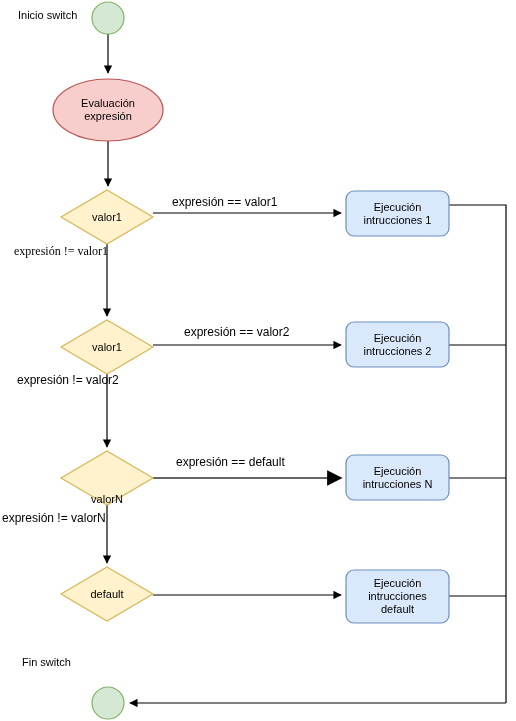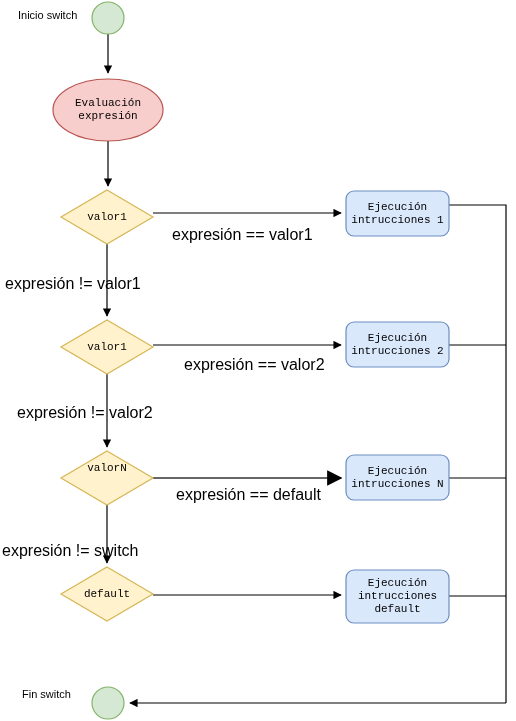--- a/index.html
+++ b/index.html
@@ -19,35 +19,34 @@
   #canvas {
     position: absolute;
     left: 0;
     top: 0;
     width: 516px;
     height: 721px;
   }
   .node-text {
     position: absolute;
     text-align: center;
-    font-family: Liberation Mono, monospace;
+    font-family: Liberation Sans, sans-serif;
     font-size: 11px;
     line-height: 13px;
     color: #000000;
     white-space: pre-line;
     pointer-events: none;
   }
   .edge-label {
     position: absolute;
     font-family: "Liberation Sans", sans-serif;
-    font-size: 16px;
+    font-size: 12px;
     line-height: 12px;
     color: #000000;
     white-space: nowrap;
-    margin-top: 33px;
   }
   .free-label {
     position: absolute;
     font-family: "Liberation Sans", sans-serif;
     font-size: 11px;
     line-height: 13px;
     color: #000000;
     white-space: nowrap;
     text-align: right;
   }
@@ -127,44 +126,44 @@
   </g>
 </svg>
 
 <div class="node-text center-box" style="left:53px; top:79px; width:110px; height:62px;">Evaluación
 expresión</div>
 
 <div class="node-text center-box" style="left:61px; top:204px; width:92px; height:26px;">valor1</div>
 
 <div class="node-text center-box" style="left:61px; top:334px; width:92px; height:26px;">valor1</div>
 
-<div class="node-text center-box" style="left:61px; top:455px; width:92px; height:26px;">valorN</div>
+<div class="node-text center-box" style="left:61px; top:486px; width:92px; height:26px;">valorN</div>
 
 <div class="node-text center-box" style="left:61px; top:581px; width:92px; height:26px;">default</div>
 
 <div class="node-text center-box" style="left:346px; top:191px; width:103px; height:45px;">Ejecución
 intrucciones 1</div>
 
 <div class="node-text center-box" style="left:346px; top:322px; width:103px; height:45px;">Ejecución
 intrucciones 2</div>
 
 <div class="node-text center-box" style="left:346px; top:455px; width:103px; height:45px;">Ejecución
 intrucciones N</div>
 
 <div class="node-text center-box" style="left:346px; top:570px; width:103px; height:53px;">Ejecución
 intrucciones
 default</div>
 
 <div class="free-label" style="left:18px; top:9px;">Inicio switch</div>
 
-<div class="free-label" style="left:22px; top:688px;">Fin switch</div>
+<div class="free-label" style="left:22px; top:656px;">Fin switch</div>
 
 <div class="edge-label" style="left:172px; top:196px;">expresión == valor1</div>
 
-<div class="edge-label" style="left:5px; top:245px;">expresión != valor1</div>
+<div class="edge-label" style="left:14px; top:245px;font-family:Liberation Serif, serif;">expresión != valor1</div>
 
 <div class="edge-label" style="left:184px; top:326px;">expresión == valor2</div>
 
 <div class="edge-label" style="left:17px; top:374px;">expresión != valor2</div>
 
 <div class="edge-label" style="left:176px; top:456px;">expresión == default</div>
 
-<div class="edge-label" style="left:2px; top:512px;">expresión != switch</div>
+<div class="edge-label" style="left:2px; top:512px;">expresión != valorN</div>
 
 </body></html>

